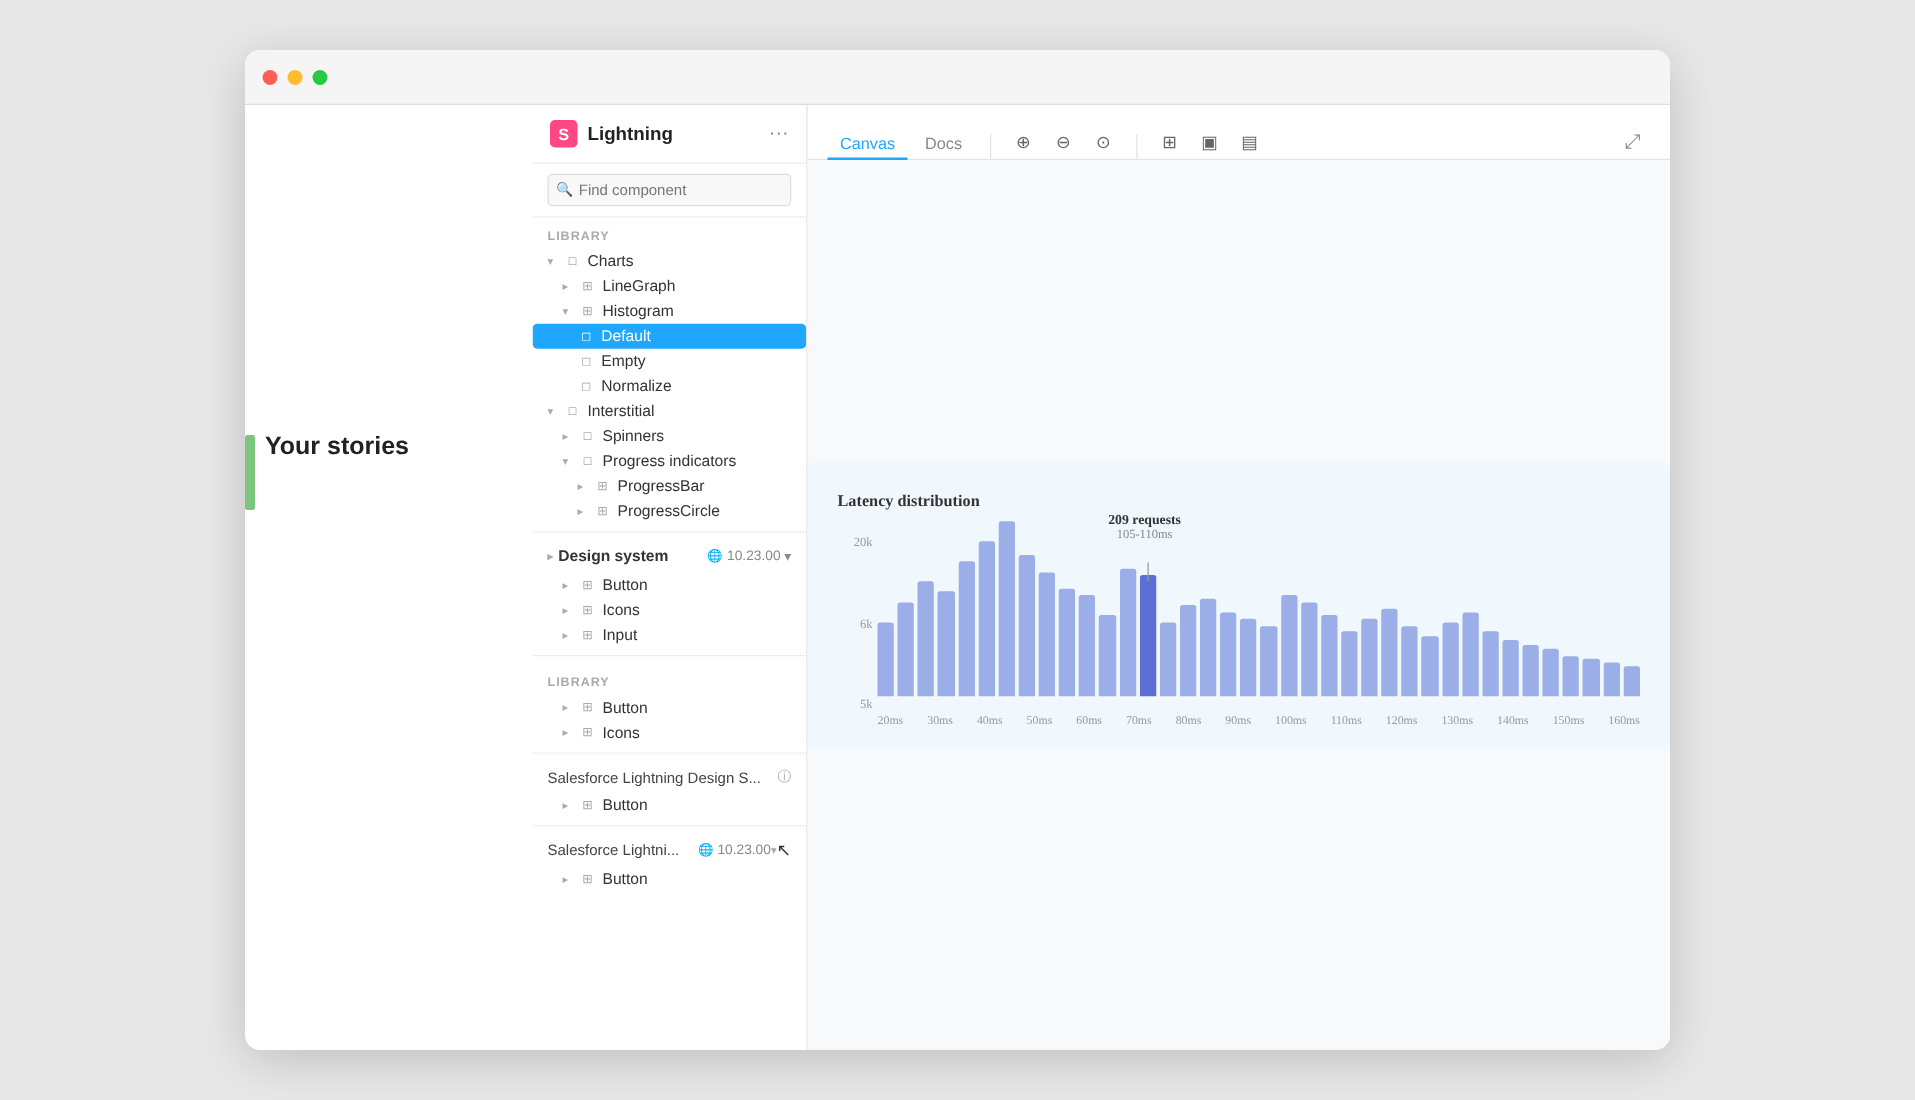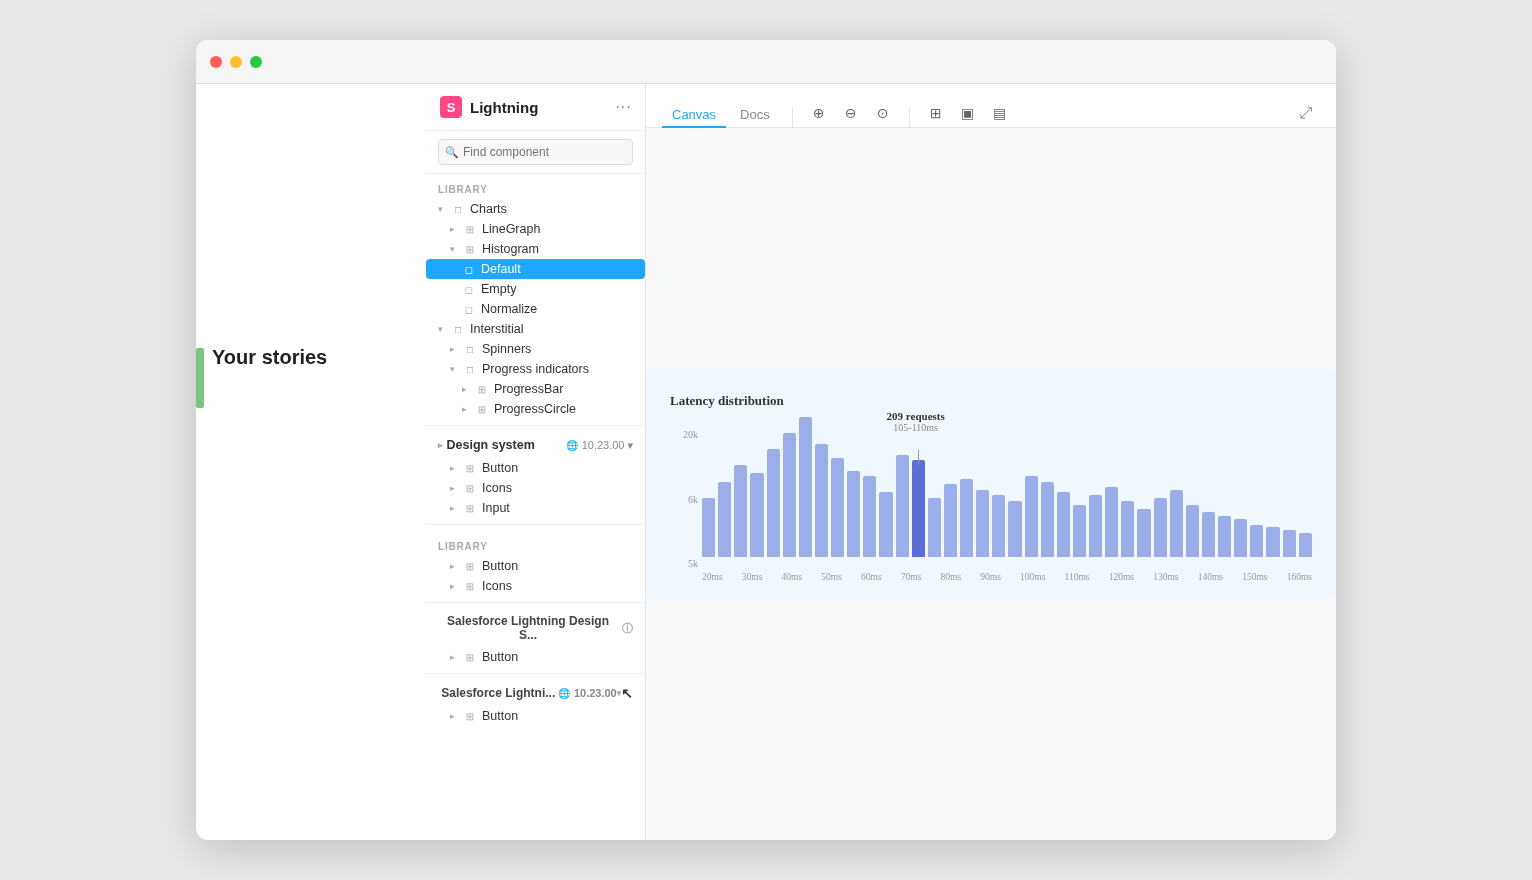--- a/index.html
+++ b/index.html
@@ -380,24 +380,23 @@
       display: flex;
       justify-content: space-between;
       font-size: 9.5px;
       color: #999;
     }
     .sf-header {
       display: flex;
       align-items: center;
       padding: 5px 12px;
       font-size: 12px;
-      font-weight: 700;
+      font-weight: 400;
       color: #444;
       cursor: pointer;
-      text-align: center;
     }
     .sf-name { flex: 1; }
     .sf-globe { font-size: 10px; color: #888; margin-right: 3px; }
     .sf-version { font-size: 11px; color: #888; }
     .sf-arrow { color: #aaa; font-size: 9px; }
     .sf-info-icon { font-size: 11px; color: #aaa; margin-left: 4px; }
 
     .cursor-indicator {
       display: inline-block;
       font-size: 14px;

